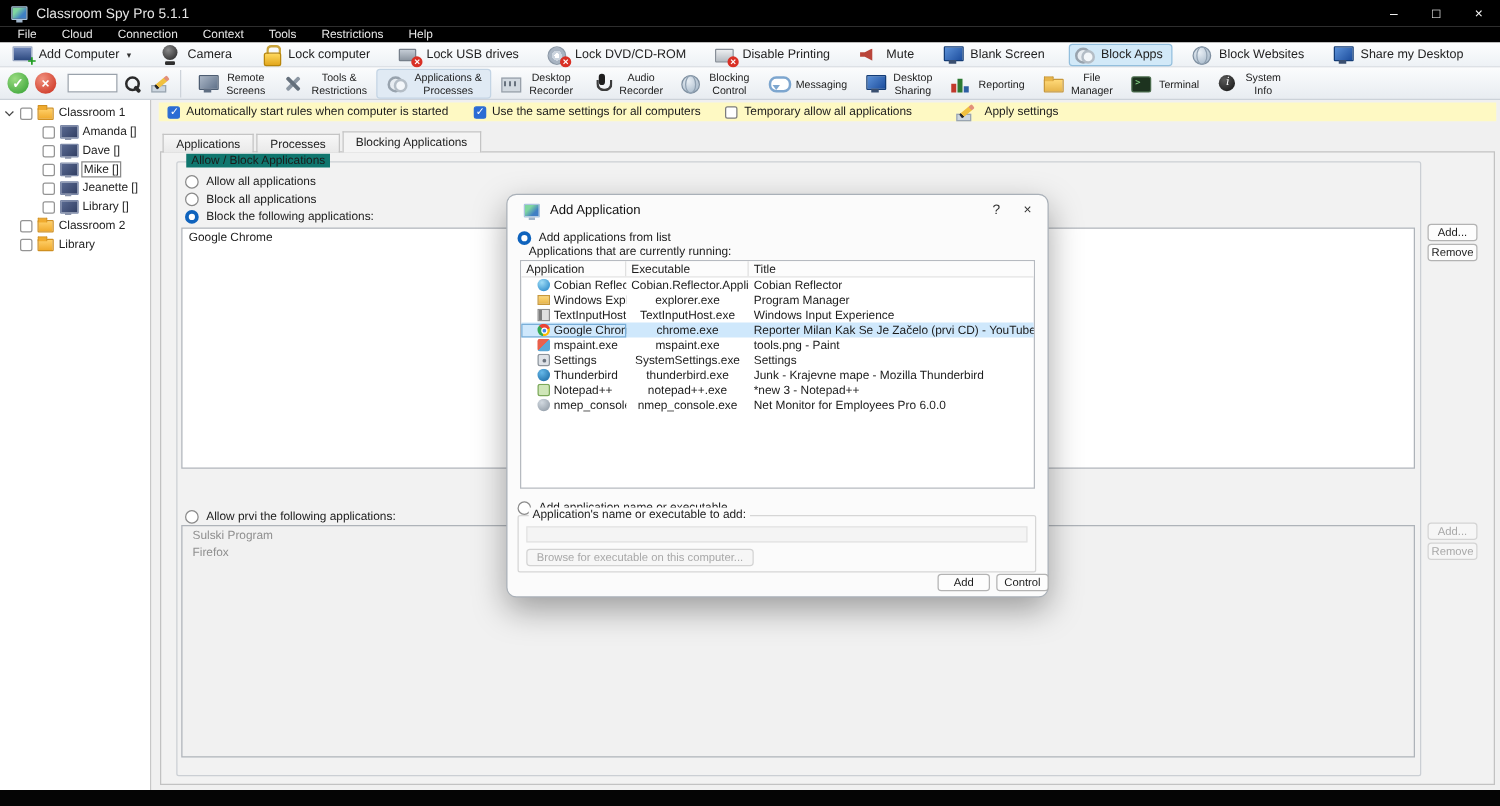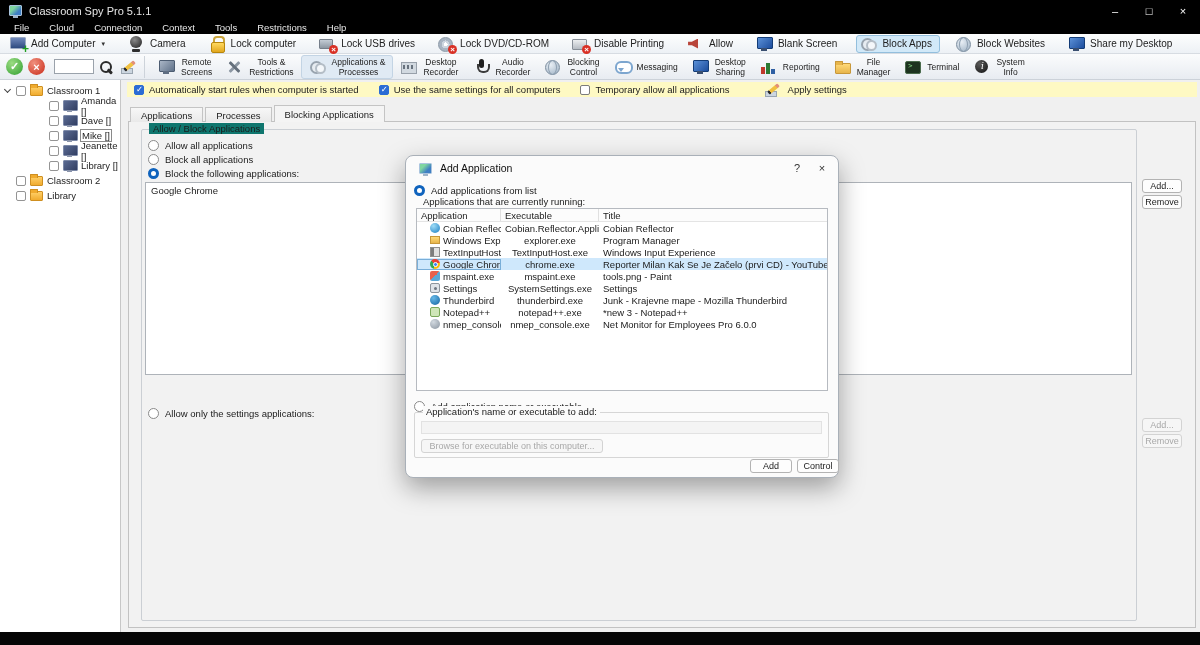--- a/index.html
+++ b/index.html
@@ -98,21 +98,21 @@
   .apply-group { display:flex; align-items:center; gap:4px; margin-left:14px; }
   .apply-group .ti { width:20px; }
 
   
   .app-body { position:absolute; left:0; top:80px; right:0; height:552px; background:#f0f0f0; }
   .bottom-strip { position:absolute; left:0; right:0; top:632px; height:13px; background:#050505; }
 
   
   .sidebar { position:absolute; left:0; top:0; width:121px; height:100%; background:#fff; border-right:1px solid #c7c7c7; padding-top:3px; }
   .tree-row { display:flex; align-items:center; gap:4px; height:15px; padding-left:3px; font-size:9.5px; color:#222; }
-  .tree-row.child { padding-left:36px; }
+  .tree-row.child { padding-left:21px; }
   .chev { width:9px; height:9px; position:relative; visibility:hidden; flex:none; }
   .chev.show { visibility:visible; }
   .chev.show::before { content:""; position:absolute; left:2px; top:1px; width:4px; height:4px; border-right:1.2px solid #444; border-bottom:1.2px solid #444; transform:rotate(45deg); }
   .cb { width:10px; height:10px; border:1px solid #949494; border-radius:2px; background:#fff; flex:none; }
   .tree-ico { position:relative; width:14px; height:12px; flex:none; }
   .tree-ico.ic-folder { width:13px; height:10px; margin-top:1px; background:linear-gradient(#ffd069,#f0ab2e); border:1px solid #cf8f20; border-radius:1px; }
   .tree-ico.ic-folder::before { content:""; position:absolute; left:-1px; top:-3px; width:6px; height:3px; background:#f0ab2e; border:1px solid #cf8f20; border-bottom:none; border-radius:1px 1px 0 0; }
   .tree-ico.ic-monitor::before { content:""; position:absolute; left:0; top:0; width:13px; height:9px; background:linear-gradient(135deg,#5a6a92,#323f63); border:1px solid #7c89a8; border-radius:1px; }
   .tree-ico.ic-monitor::after { content:""; position:absolute; left:4px; bottom:0; width:5px; height:2px; background:#8a94ab; }
   .tree-label.focused { outline:1px solid #8a8a8a; padding:0 1px; }
@@ -252,21 +252,21 @@
       </div>
 
       <div class="tb1-item">
         <span class="ti badge ic-disable-printing"></span>
         <span class="tb1-label">Disable Printing</span>
 
       </div>
 
       <div class="tb1-item">
         <span class="ti ic-mute"></span>
-        <span class="tb1-label">Allow</span>
+        <span class="tb1-label">Mute</span>
 
       </div>
 
       <div class="tb1-item">
         <span class="ti ic-blank-screen"></span>
         <span class="tb1-label">Blank Screen</span>
 
       </div>
 
       <div class="tb1-item active">
@@ -508,21 +508,28 @@
               </div>
 
           </div>
           <div class="listbox listbox1">
 
               <div class="lb-item">Google Chrome</div>
 
           </div>
           <div class="radio-row allow-radio-row">
             <span class="radio"></span>
-            <span>Allow only the settings applications:</span>
+            <span>Allow prvi the following applications:</span>
+          </div>
+          <div class="listbox listbox2">
+
+              <div class="lb-item">Sulski Program</div>
+
+              <div class="lb-item">Firefox</div>
+
           </div>
         </div>
         <button class="btn btn-add1">Add...</button>
         <button class="btn btn-rm1">Remove</button>
         <button class="btn disabled btn-add2">Add...</button>
         <button class="btn disabled btn-rm2">Remove</button>
       </div>
     </div>
 
   </div>

